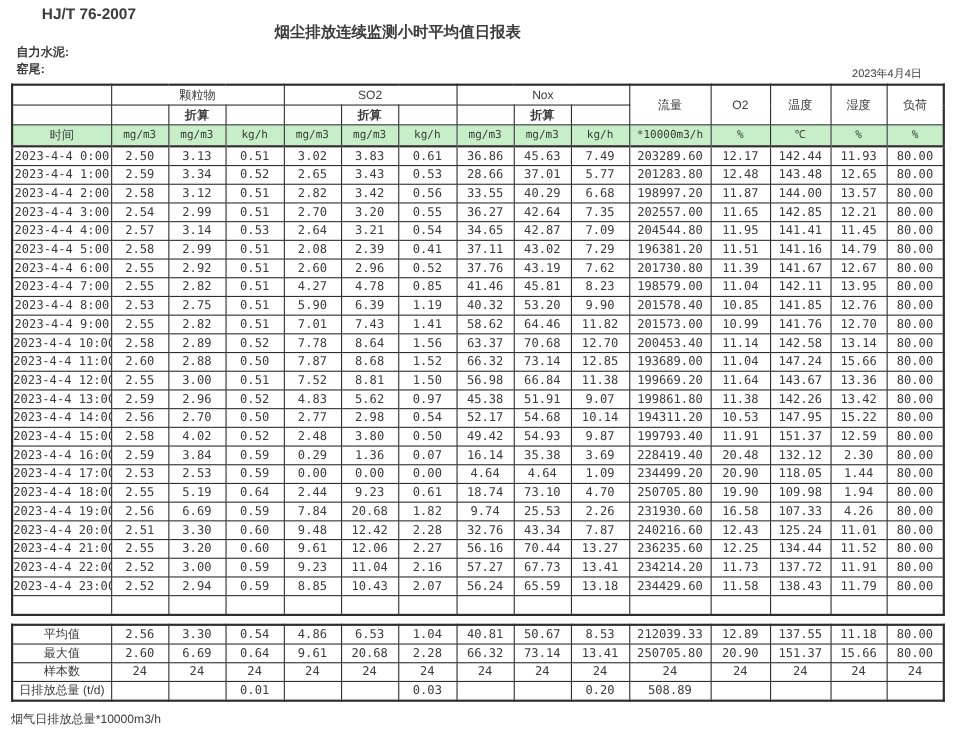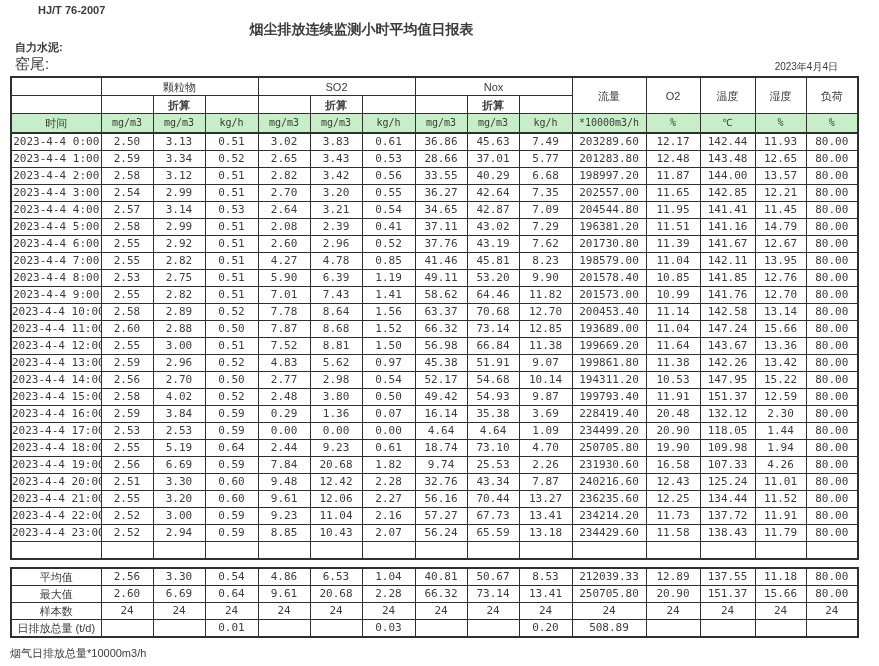--- a/index.html
+++ b/index.html
@@ -10,28 +10,28 @@
   html, body {
     margin: 0; padding: 0;
     width: 879px; height: 666px;
     background: #ffffff;
     color: var(--text);
     font-family: "Liberation Sans", sans-serif;
     overflow: hidden;
   }
   .std-label {
     position: absolute; left: 38px; top: 4px;
-    font-size: 11px; font-weight: bold;
+    font-size: 14px; font-weight: bold;
   }
   .page-title {
     position: absolute; top: 21px; left: 0; width: 723px;
     text-align: center; font-size: 14px; font-weight: bold;
   }
   .company-label { position: absolute; left: 15px; top: 40px; font-size: 11px; font-weight: bold; }
-  .stack-label   { position: absolute; left: 15px; top: 55px; font-size: 15px; font-weight: normal; }
+  .stack-label   { position: absolute; left: 15px; top: 55px; font-size: 11px; font-weight: bold; }
   .report-date   { position: absolute; top: 60px; right: 41px; font-size: 10px; }
 
   .table-wrap { position: absolute; left: 10px; top: 76px; width: 848px; }
 
   table.grid {
     border-collapse: collapse;
     table-layout: fixed;
     width: 846px;
     border: 2px solid var(--border);
   }
@@ -279,21 +279,21 @@
             <td>80.00</td>
           </tr>
           <tr>
             <td>2023-4-4 8:00</td>
             <td>2.53</td>
             <td>2.75</td>
             <td>0.51</td>
             <td>5.90</td>
             <td>6.39</td>
             <td>1.19</td>
-            <td>49.11</td>
+            <td>40.32</td>
             <td>53.20</td>
             <td>9.90</td>
             <td>201578.40</td>
             <td class="o2">10.85</td>
             <td>141.85</td>
             <td>12.76</td>
             <td>80.00</td>
           </tr>
           <tr>
             <td>2023-4-4 9:00</td>

